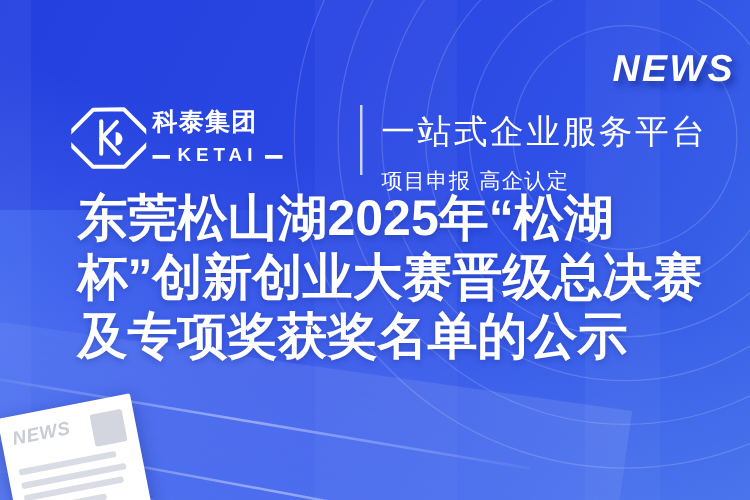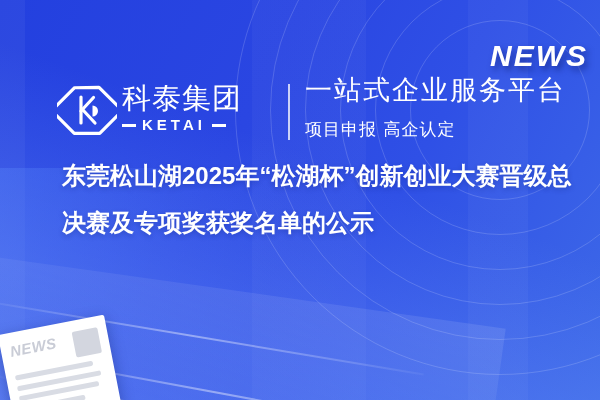--- a/index.html
+++ b/index.html
@@ -58,55 +58,55 @@
   }
 
   
   .header{ position:absolute; left:0; top:34px; width:600px; height:80px; }
 
   .logo-mark{
     position:absolute; left:57px; top:46px; width:60px; height:60px;
   }
   .logo-text{ position:absolute; left:122px; top:48px; }
   .logo-cn{
-    font-size:29px; font-weight:400; color:#ffffff; letter-spacing:1px;
+    font-size:20px; font-weight:700; color:#ffffff; letter-spacing:1px;
     line-height:32px; white-space:nowrap;
   }
   .logo-en{
     display:flex; align-items:center; gap:6px; margin-top:3px;
     font-size:15px; font-weight:700; color:#ffffff; letter-spacing:4px;
     line-height:16px;
   }
   .logo-en .dash{ display:inline-block; width:14px; height:3px; background:#fff; letter-spacing:0; }
 
   .divider{
     position:absolute; left:288px; top:50px; width:1.5px; height:56px;
     background:rgba(255,255,255,0.75);
   }
-  .tagline{ position:absolute; left:305px; top:40px; }
+  .tagline{ position:absolute; left:305px; top:56px; }
   .tagline-main{
     font-size:27px; color:#ffffff; line-height:32px; letter-spacing:2px;
     font-family:"DejaVu Serif","Liberation Serif",serif; white-space:nowrap;
   }
   .tagline-sub{
     font-size:17px; color:#ffffff; line-height:22px; letter-spacing:1px; margin-top:12px;
     font-family:"DejaVu Serif","Liberation Serif",serif; white-space:nowrap;
   }
 
   .news-badge{
     position:absolute; right:12px; top:4px;
     font-size:30px; font-weight:700; font-style:italic; color:#ffffff;
     letter-spacing:2px; line-height:36px;
     text-shadow:3px 4px 6px rgba(10,25,110,0.55);
   }
 
   
   .title{
     position:absolute; left:62px; top:152px; width:510px;
-    font-size:24px; font-weight:700; color:#ffffff;
+    font-size:40px; font-weight:700; color:#ffffff;
     line-height:47px; letter-spacing:0px;
     text-shadow:0 2px 5px rgba(12,30,120,0.30);
   }
 
   
   .paper{
     position:absolute; left:6px; top:324px; width:108px; height:96px;
     background:#ffffff; border-radius:2px;
     transform:rotate(-11deg); transform-origin:center center;
     box-shadow:0 4px 14px rgba(8,22,95,0.35);

